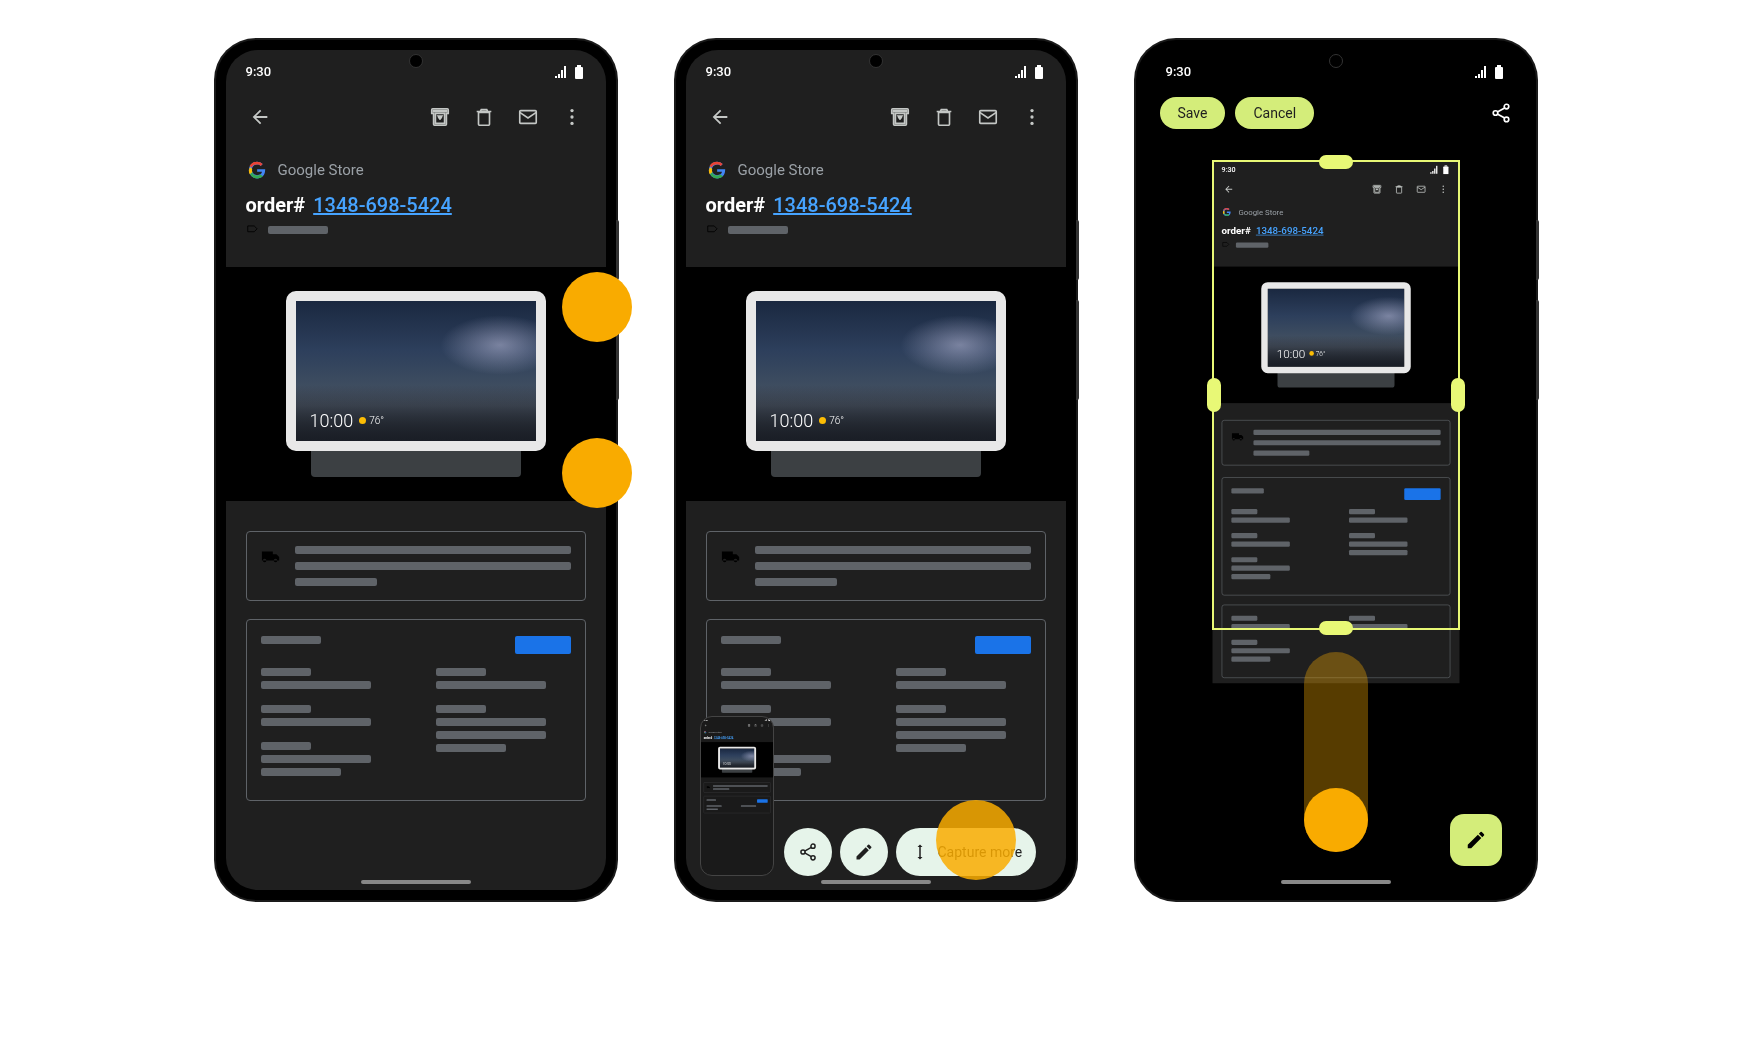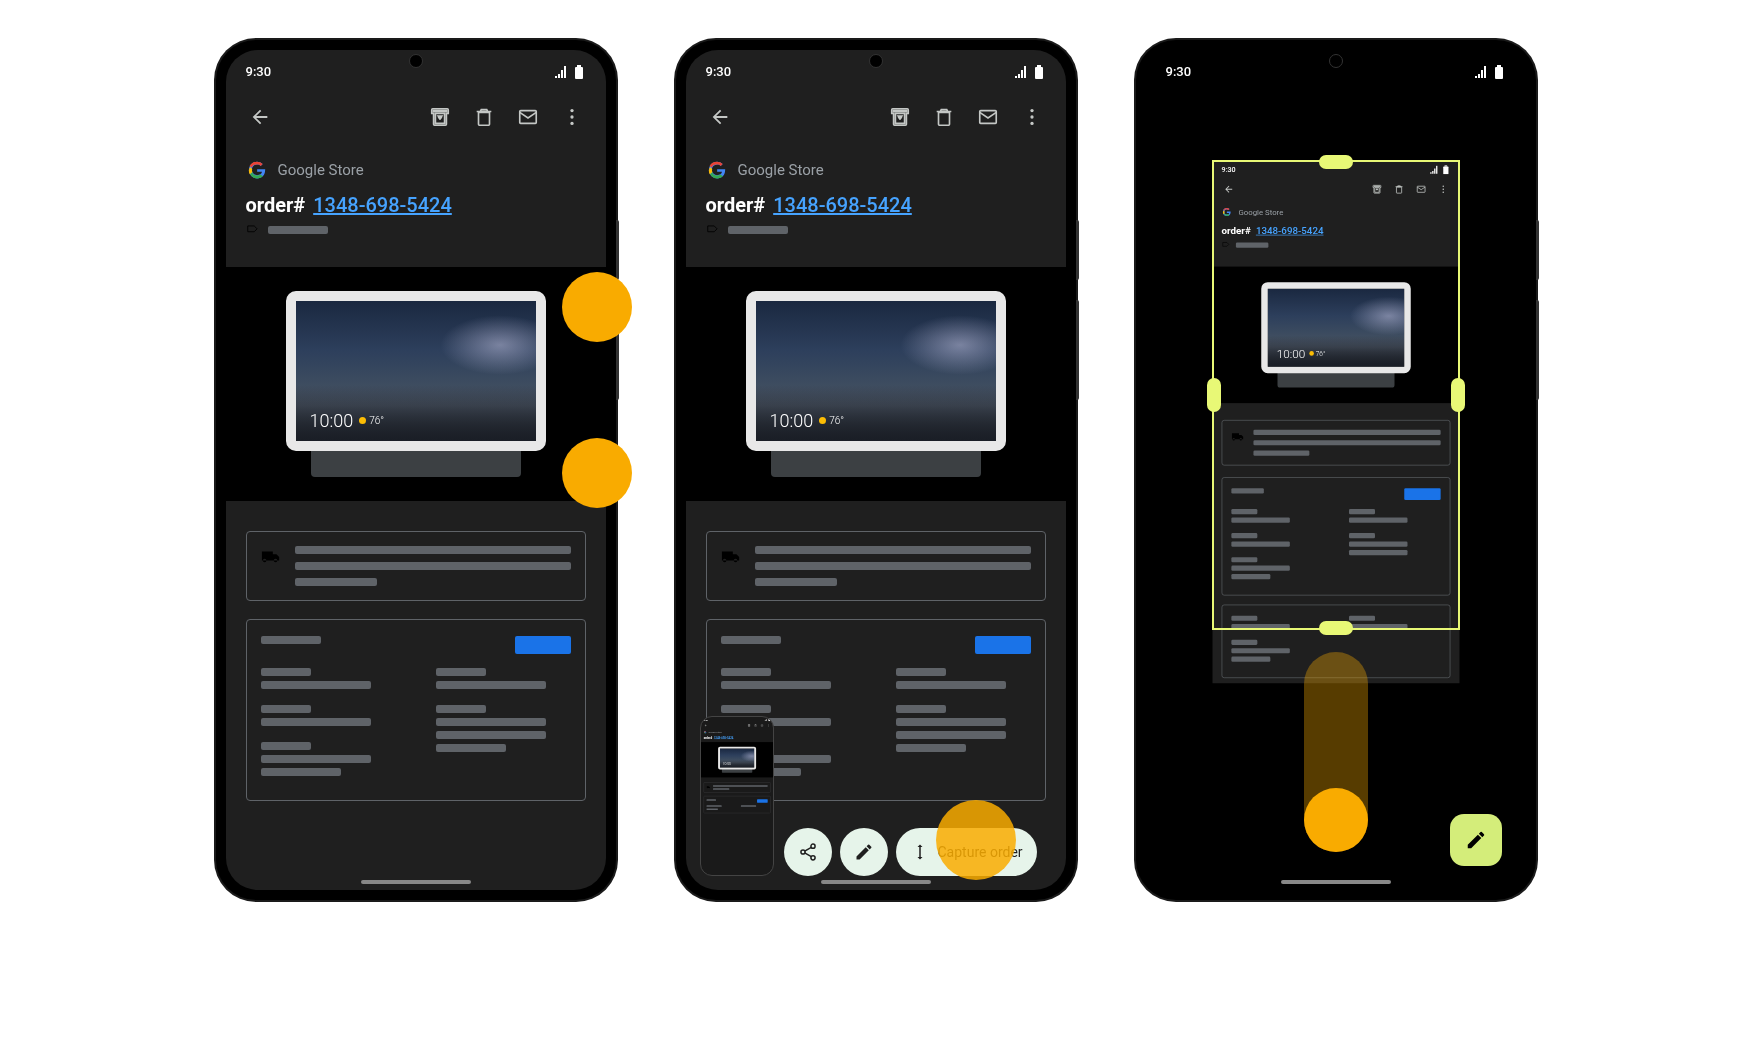--- a/index.html
+++ b/index.html
@@ -787,21 +787,21 @@
           </div>
         <div class="pill-btn sq">
             <svg viewBox="0 0 24 24">
               <use href="#i-edit"></use>
             </svg>
           </div>
         <div class="pill-btn">
             <svg viewBox="0 0 24 24">
               <use href="#i-expand"></use>
             </svg>
-            <span>Capture order</span>
+            <span>Capture more</span>
           </div>
       </div>
     </div>
     <div class="nav-bar"></div>
   </div>
   <div class="touch-dot t3"></div>
 </div>
 
 <div class="phone">
   <div class="camera"></div>
@@ -809,20 +809,28 @@
     <div class="status-bar">
       <span>9:30</span>
       <div class="status-icons">
         <svg viewBox="0 0 14 14">
             <use href="#i-signal"></use>
           </svg>
         <svg viewBox="0 0 10 14">
             <use href="#i-batt"></use>
           </svg>
       </div>
+    </div>
+    <div class="crop-bar">
+      <div class="chip">Save</div>
+      <div class="chip">Cancel</div>
+      <div class="spacer"></div>
+      <svg class="share-ico" viewBox="0 0 24 24">
+          <use href="#i-share" stroke="#fff"></use>
+        </svg>
     </div>
 
     <div class="crop-canvas">
       <div class="crop-scroll">
         <div class="crop-content mini" style="background:#1f1f1f">
           <div class="status-bar">
               <span>9:30</span>
               <div class="status-icons">
                 <svg viewBox="0 0 14 14">
                   <use href="#i-signal"></use>

